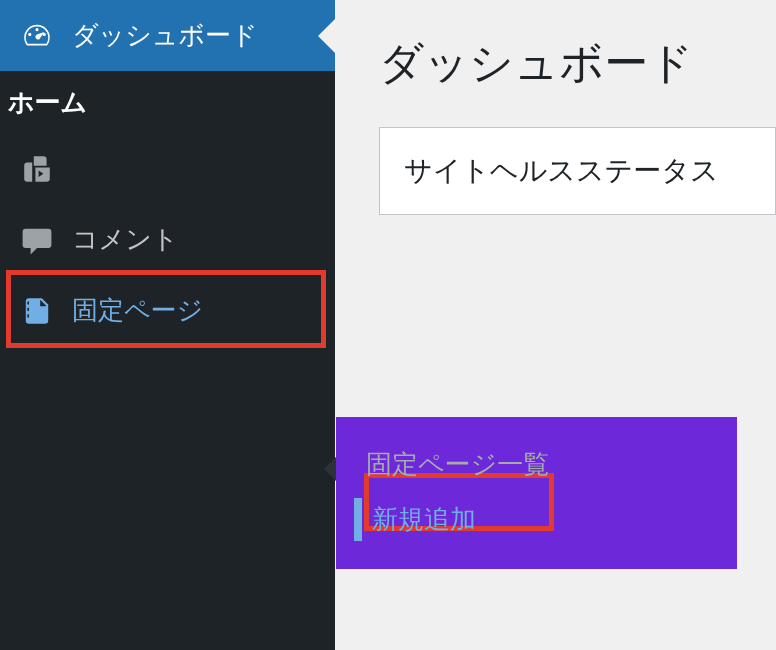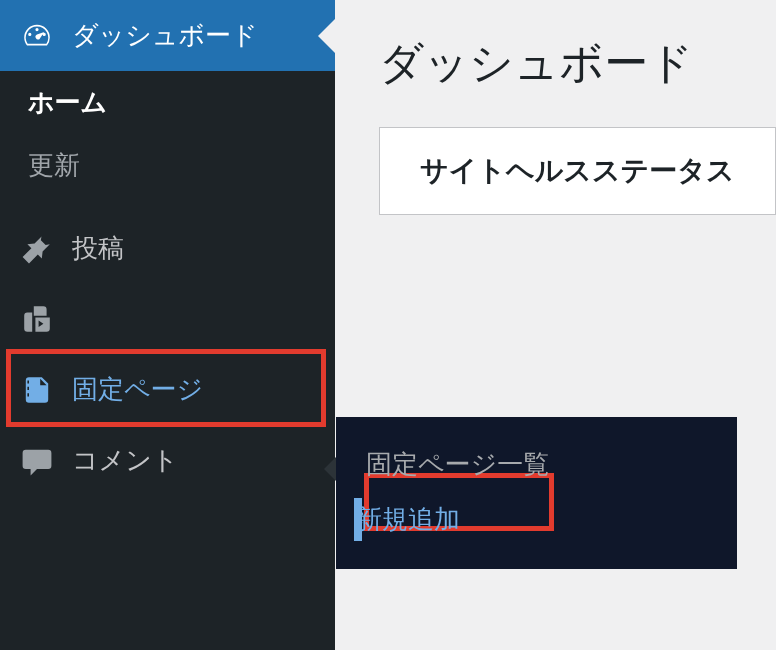--- a/index.html
+++ b/index.html
@@ -48,21 +48,21 @@
       height: 34px;
       margin-right: 18px;
       display: flex;
       align-items: center;
       justify-content: center;
       flex-shrink: 0;
     }
     .sidebar-item.active .icon svg { fill: #fff; }
     .sidebar-item .icon svg { fill: #9ca2a7; width: 32px; height: 32px; }
     .sidebar-subitem {
-      padding: 14px 28px;
+      padding: 14px 8px;
       color: #fff;
       font-size: 26px;
       font-weight: 600;
       cursor: pointer;
     }
     .sidebar-subitem.muted {
       color: #a0a5aa;
       font-weight: 400;
       padding-bottom: 30px;
     }
@@ -91,31 +91,31 @@
     }
     .page-title {
       font-size: 44px;
       font-weight: 400;
       color: #1d2327;
       margin-bottom: 34px;
     }
     .status-card {
       background: #fff;
       border: 1px solid #c3c4c7;
-      padding: 24px 40px;
+      padding: 24px 24px;
       font-size: 28px;
-      font-weight: 700;
+      font-weight: 400;
       color: #1d2327;
     }
     .flyout {
       position: absolute;
       left: 1px;
       top: 417px;
       width: 401px;
-      background: #0f172a;
+      background: #6d28d9;
       padding: 20px 0 22px 0;
     }
     .flyout::before {
       content: '';
       position: absolute;
       left: -12px;
       top: 40px;
       width: 0;
       height: 0;
       border-top: 12px solid transparent;
@@ -124,21 +124,21 @@
     }
     .flyout-item {
       padding: 10px 30px;
       font-size: 26px;
       color: #a7aaad;
       cursor: pointer;
       position: relative;
     }
     .flyout-item.current {
       color: #72aee6;
-      padding-left: 20px;
+      padding-left: 36px;
     }
     .flyout-item.current::before {
       content: '';
       position: absolute;
       left: 18px;
       top: 6px;
       bottom: 6px;
       width: 8px;
       background: #72aee6;
     }
@@ -155,56 +155,47 @@
 <div class="sidebar">
   <div class="sidebar-item active">
     <span class="icon">
       <svg viewBox="0 0 20 20">
           <path d="M3.76 16h12.48A7.99 7.99 0 0 0 18 11a8 8 0 1 0-16 0c0 1.87.64 3.59 1.76 5zM10 4a7 7 0 0 1 5.87 10.8H4.13A7 7 0 0 1 10 4zm0 1a1 1 0 1 1 0 2 1 1 0 0 1 0-2zM5.5 8a1 1 0 1 1 0 2 1 1 0 0 1 0-2zm9 0a1 1 0 1 1 0 2 1 1 0 0 1 0-2zM10 9l4.5-1.5L11.5 12a1.5 1.5 0 1 1-1.5-3z"></path>
         </svg>
     </span>
     <span>ダッシュボード</span>
   </div>
   <div class="sidebar-subitem">ホーム</div>
-  <div class="sidebar-subitem muted">更新</div>
+
 
   <div class="sidebar-item">
     <span class="icon">
       <svg viewBox="0 0 20 20">
-          <path d="M12.8 2l-.4 2.5 3 3L18 7l-4.5 4.5-.5 4.5-2.5-2.5L5 19l-4-4 5.5-5.5L4 7l4.5-.5L13 2h-.2z"></path>
-        </svg>
-    </span>
-    <span>投稿</span>
+          <path d="M8 2h6a2 2 0 0 1 2 2v4H8V2zM4 6h3v12H4a2 2 0 0 1-2-2V8a2 2 0 0 1 2-2zm5 3h9v7a2 2 0 0 1-2 2H9V9zm2 2v4l3-2-3-2z"></path>
+        </svg>
+    </span>
   </div>
 
   <div class="sidebar-item">
     <span class="icon">
       <svg viewBox="0 0 20 20">
-          <path d="M8 2h6a2 2 0 0 1 2 2v4H8V2zM4 6h3v12H4a2 2 0 0 1-2-2V8a2 2 0 0 1 2-2zm5 3h9v7a2 2 0 0 1-2 2H9V9zm2 2v4l3-2-3-2z"></path>
-        </svg>
-    </span>
+          <path d="M3 3h14a2 2 0 0 1 2 2v8a2 2 0 0 1-2 2h-7l-4 4v-4H3a2 2 0 0 1-2-2V5a2 2 0 0 1 2-2z"></path>
+        </svg>
+    </span>
+    <span>コメント</span>
   </div>
 
   <div class="sidebar-item highlighted" style="position:relative;">
     <div class="red-box pages"></div>
     <span class="icon">
       <svg viewBox="0 0 20 20">
           <path d="M5 2h8l4 4v10a2 2 0 0 1-2 2H5a2 2 0 0 1-2-2V4a2 2 0 0 1 2-2zm7 1v4h4l-4-4zM4 4v2h1V4H4zm0 4v2h1V8H4zm0 4v2h1v-2H4z"></path>
         </svg>
     </span>
     <span>固定ページ</span>
-  </div>
-
-  <div class="sidebar-item">
-    <span class="icon">
-      <svg viewBox="0 0 20 20">
-          <path d="M3 3h14a2 2 0 0 1 2 2v8a2 2 0 0 1-2 2h-7l-4 4v-4H3a2 2 0 0 1-2-2V5a2 2 0 0 1 2-2z"></path>
-        </svg>
-    </span>
-    <span>コメント</span>
   </div>
 
 </div>
 
 <div class="main">
   <h1 class="page-title">ダッシュボード</h1>
   <div class="status-card">サイトヘルスステータス</div>
 
   <div class="flyout">
     <div class="red-box addnew"></div>

